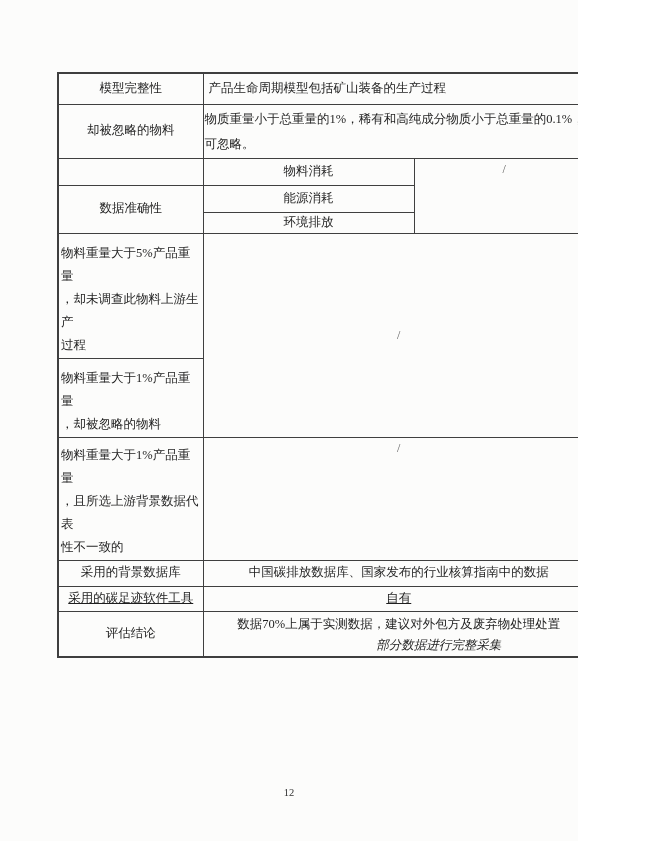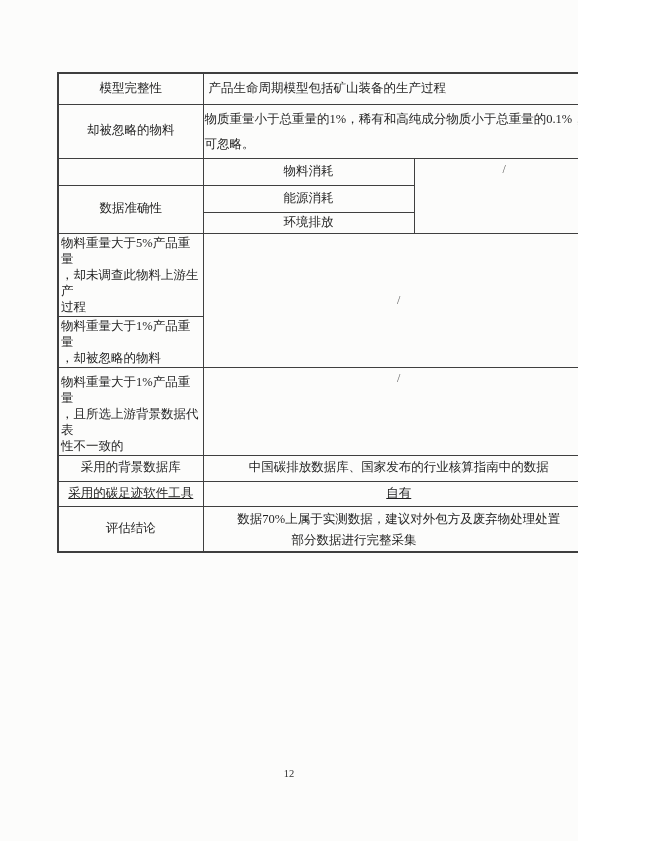--- a/index.html
+++ b/index.html
@@ -24,41 +24,41 @@
     line-height:1.25;
     padding:1px 2px;
     vertical-align:middle;
     overflow:hidden;
   }
   .c { text-align:center; }
   .l { text-align:left; }
   .pre { white-space:pre-line; }
   .pl4 { padding-left:5px; }
   .lh2 { line-height:25px; padding-left:1px; padding-top:2px; vertical-align:top; }
-  .tight { line-height:16px; padding:1px 1px 1px 2px; }
+  .tight { line-height:23px; padding:8px 1px 1px 2px; }
   .vtop { vertical-align:top; }
   .pt5 { padding-top:6px; }
   .slash { color:#5a5a5a; font-size:12px; }
   .slash-top { vertical-align:top; padding-top:3px; }
   tr.r1  { height:31px; }
   tr.r2  { height:53px; }
   tr.r3  { height:27px; }
   tr.r4  { height:27px; }
   tr.r5  { height:21px; }
   tr.r6  { height:54px; }
   tr.r7  { height:35px; }
   tr.r8  { height:69px; }
   tr.r9  { height:26px; }
   tr.r10 { height:25px;text-decoration:underline; }
   tr.r11 { height:46px; }
   .eval-cell { padding:0 8px; }
   .eval-l1 { text-align:center; line-height:21px; padding-top:2px; }
-  .eval-l2 { text-align:left; padding-left:80px; line-height:21px; }
+  .eval-l2 { text-align:center; padding-left:80px; line-height:21px;font-style:italic; }
   .pagenum {
-    position:absolute; top:768px; left:0; width:100%;
+    position:absolute; top:787px; left:0; width:100%;
     text-align:center;
     font-size:10.5px; color:#333333;
   }
 </style>
 </head>
 <body>
 
 <div class="page">
 
   <table class="assess">

